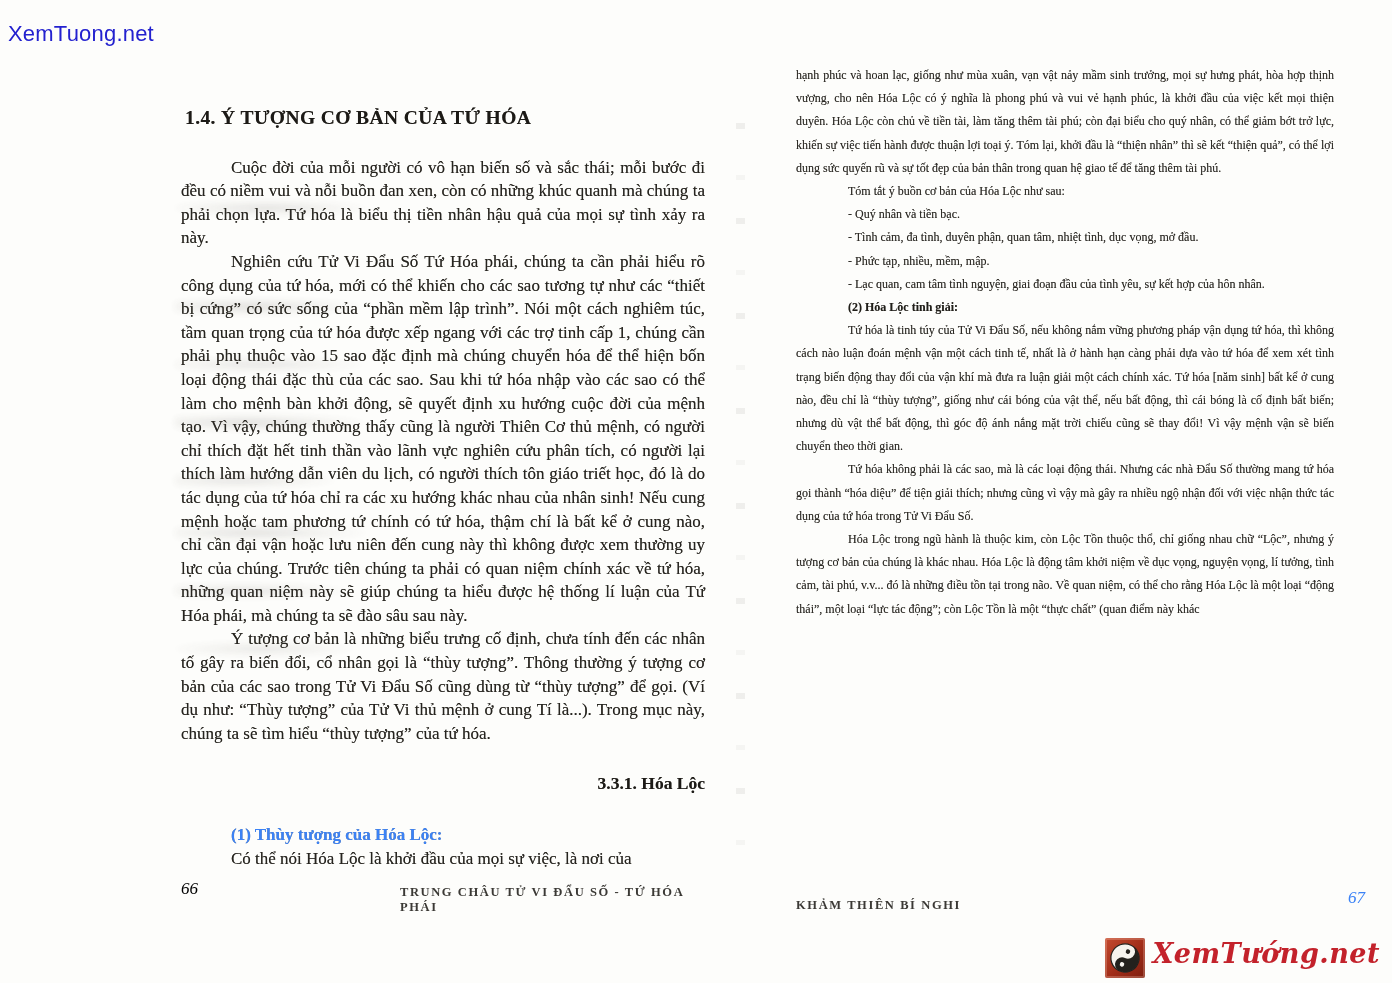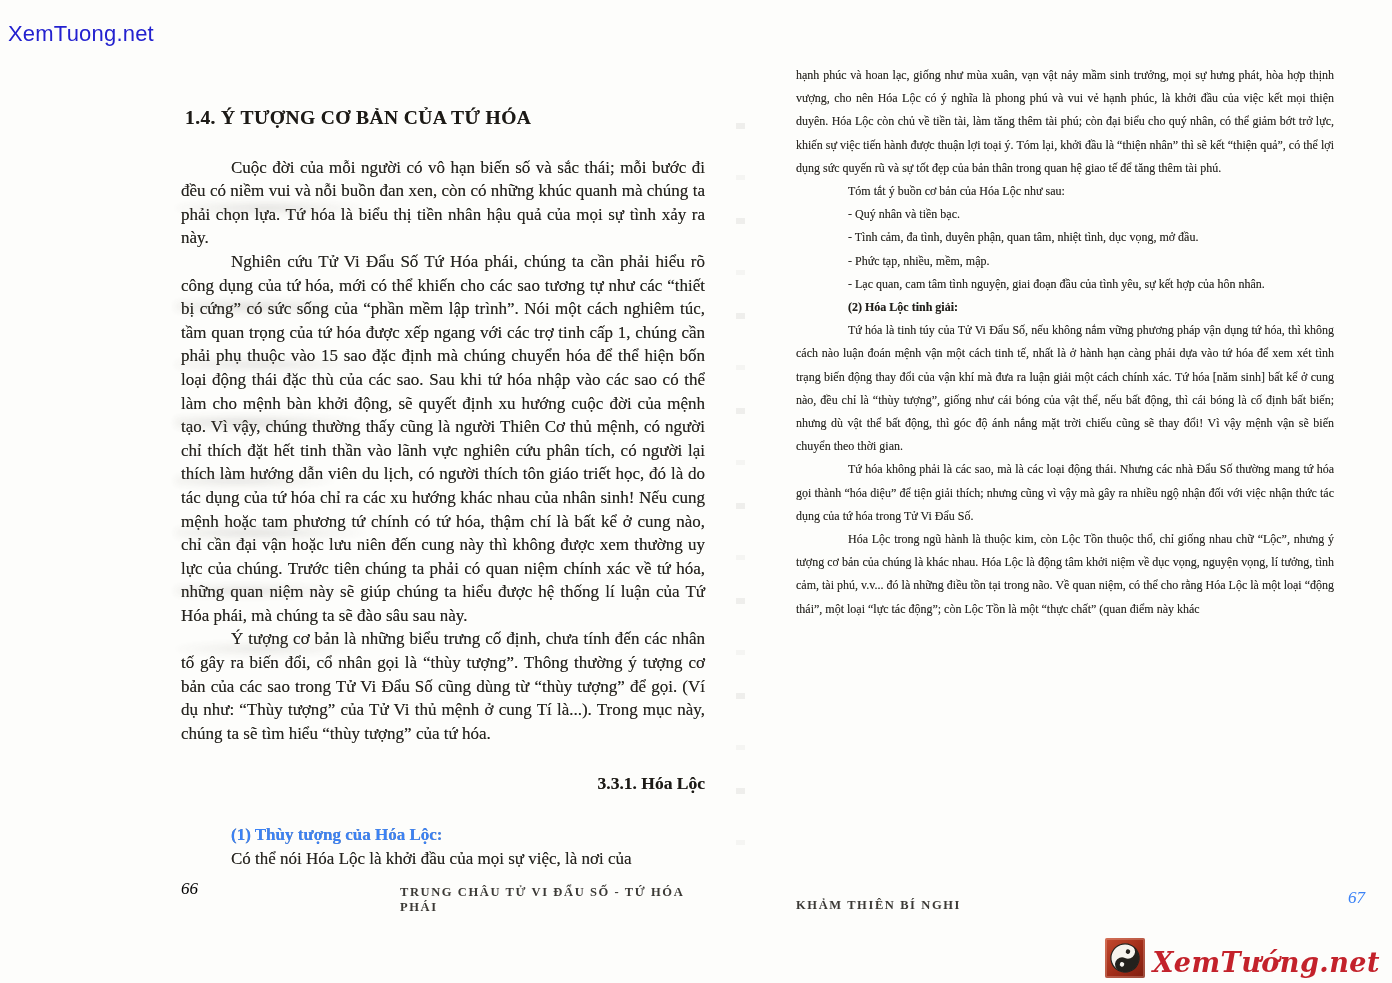--- a/index.html
+++ b/index.html
@@ -46,21 +46,21 @@
   .book-title-left{
     position:absolute;left:400px;top:885px;width:305px;text-align:left;
     font-size:12.5px;letter-spacing:1.6px;color:#3b3935;font-weight:bold;
   }
   .book-title-right{
     position:absolute;left:796px;top:879px;
     font-size:12.5px;letter-spacing:1.6px;color:#3b3935;font-weight:bold;margin-top:19px;
   }
   .pagenum-right{position:absolute;left:1348px;top:888px;font-style:italic;font-size:17px;color:#3b82f6;}
   
-  .site-logo{position:absolute;right:12px;bottom:5px;display:flex;align-items:flex-end;gap:7px;}
+  .site-logo{position:absolute;right:12px;bottom:5px;display:flex;align-items:flex-start;gap:7px;}
   .logo-box{
     width:40px;height:40px;border-radius:2px;
     background:linear-gradient(135deg,#c44a2e 0%,#a02c18 55%,#7e1f10 100%);
     box-shadow:inset 0 0 0 2px rgba(255,220,200,0.25);
     display:flex;align-items:center;justify-content:center;
   }
   .logo-box svg{transform:rotate(25deg);}
   .logo-text{
     font-family:"DejaVu Serif",serif;font-style:italic;font-weight:bold;
     font-size:27px;color:#c3222b;letter-spacing:0.5px;

